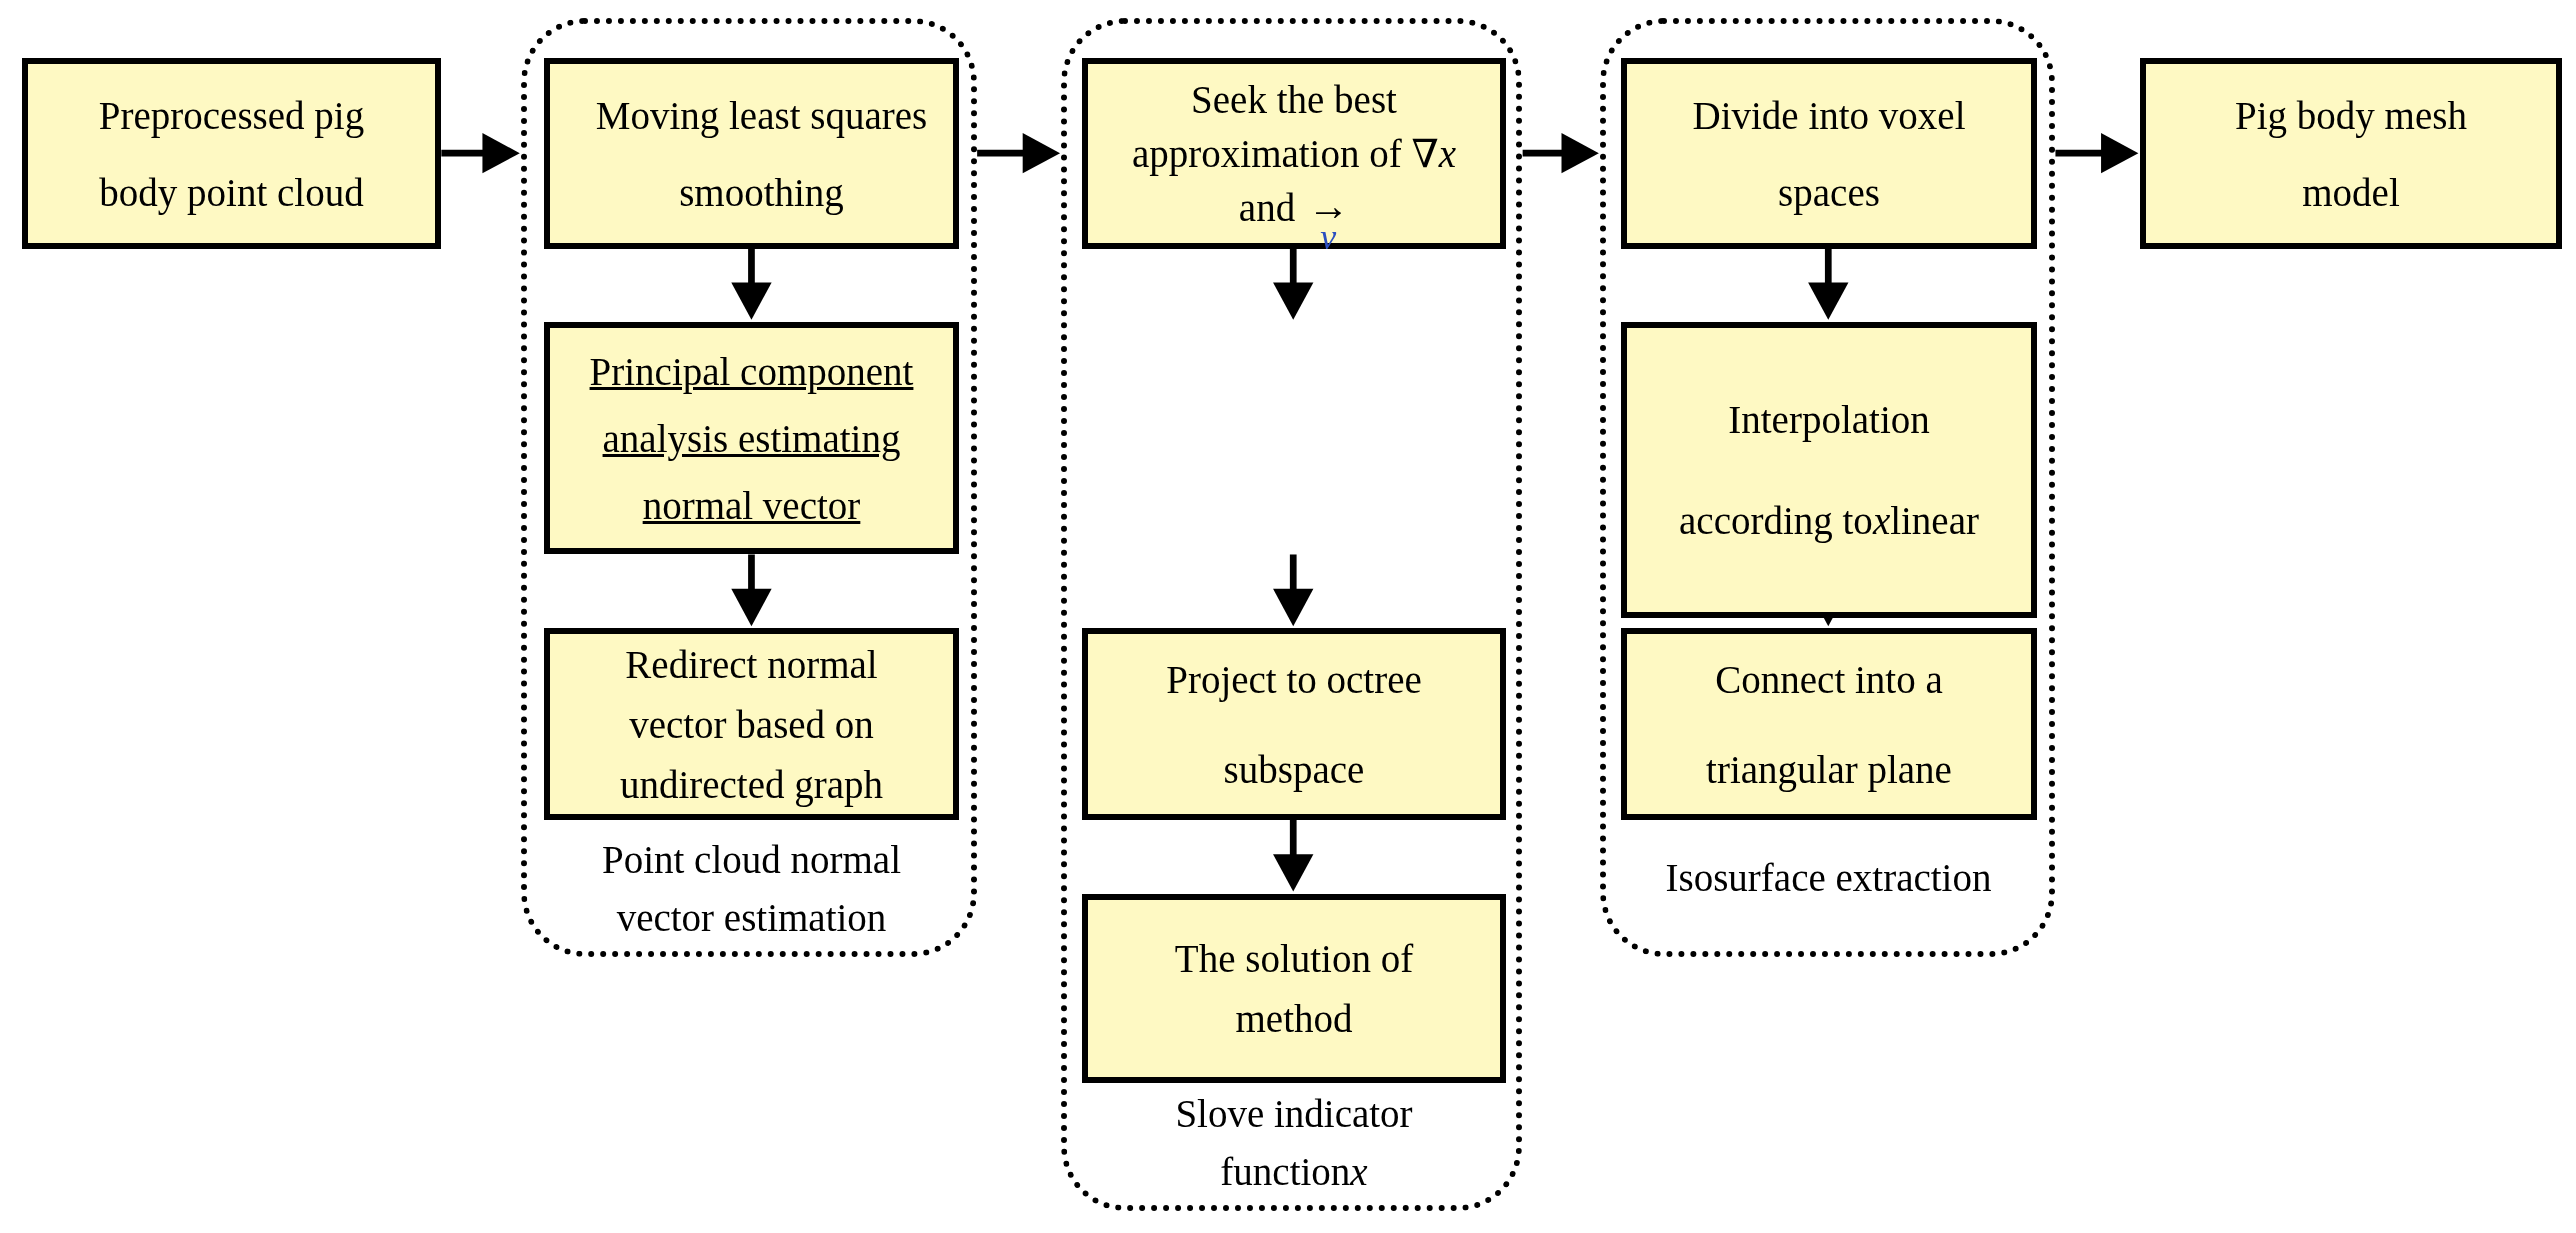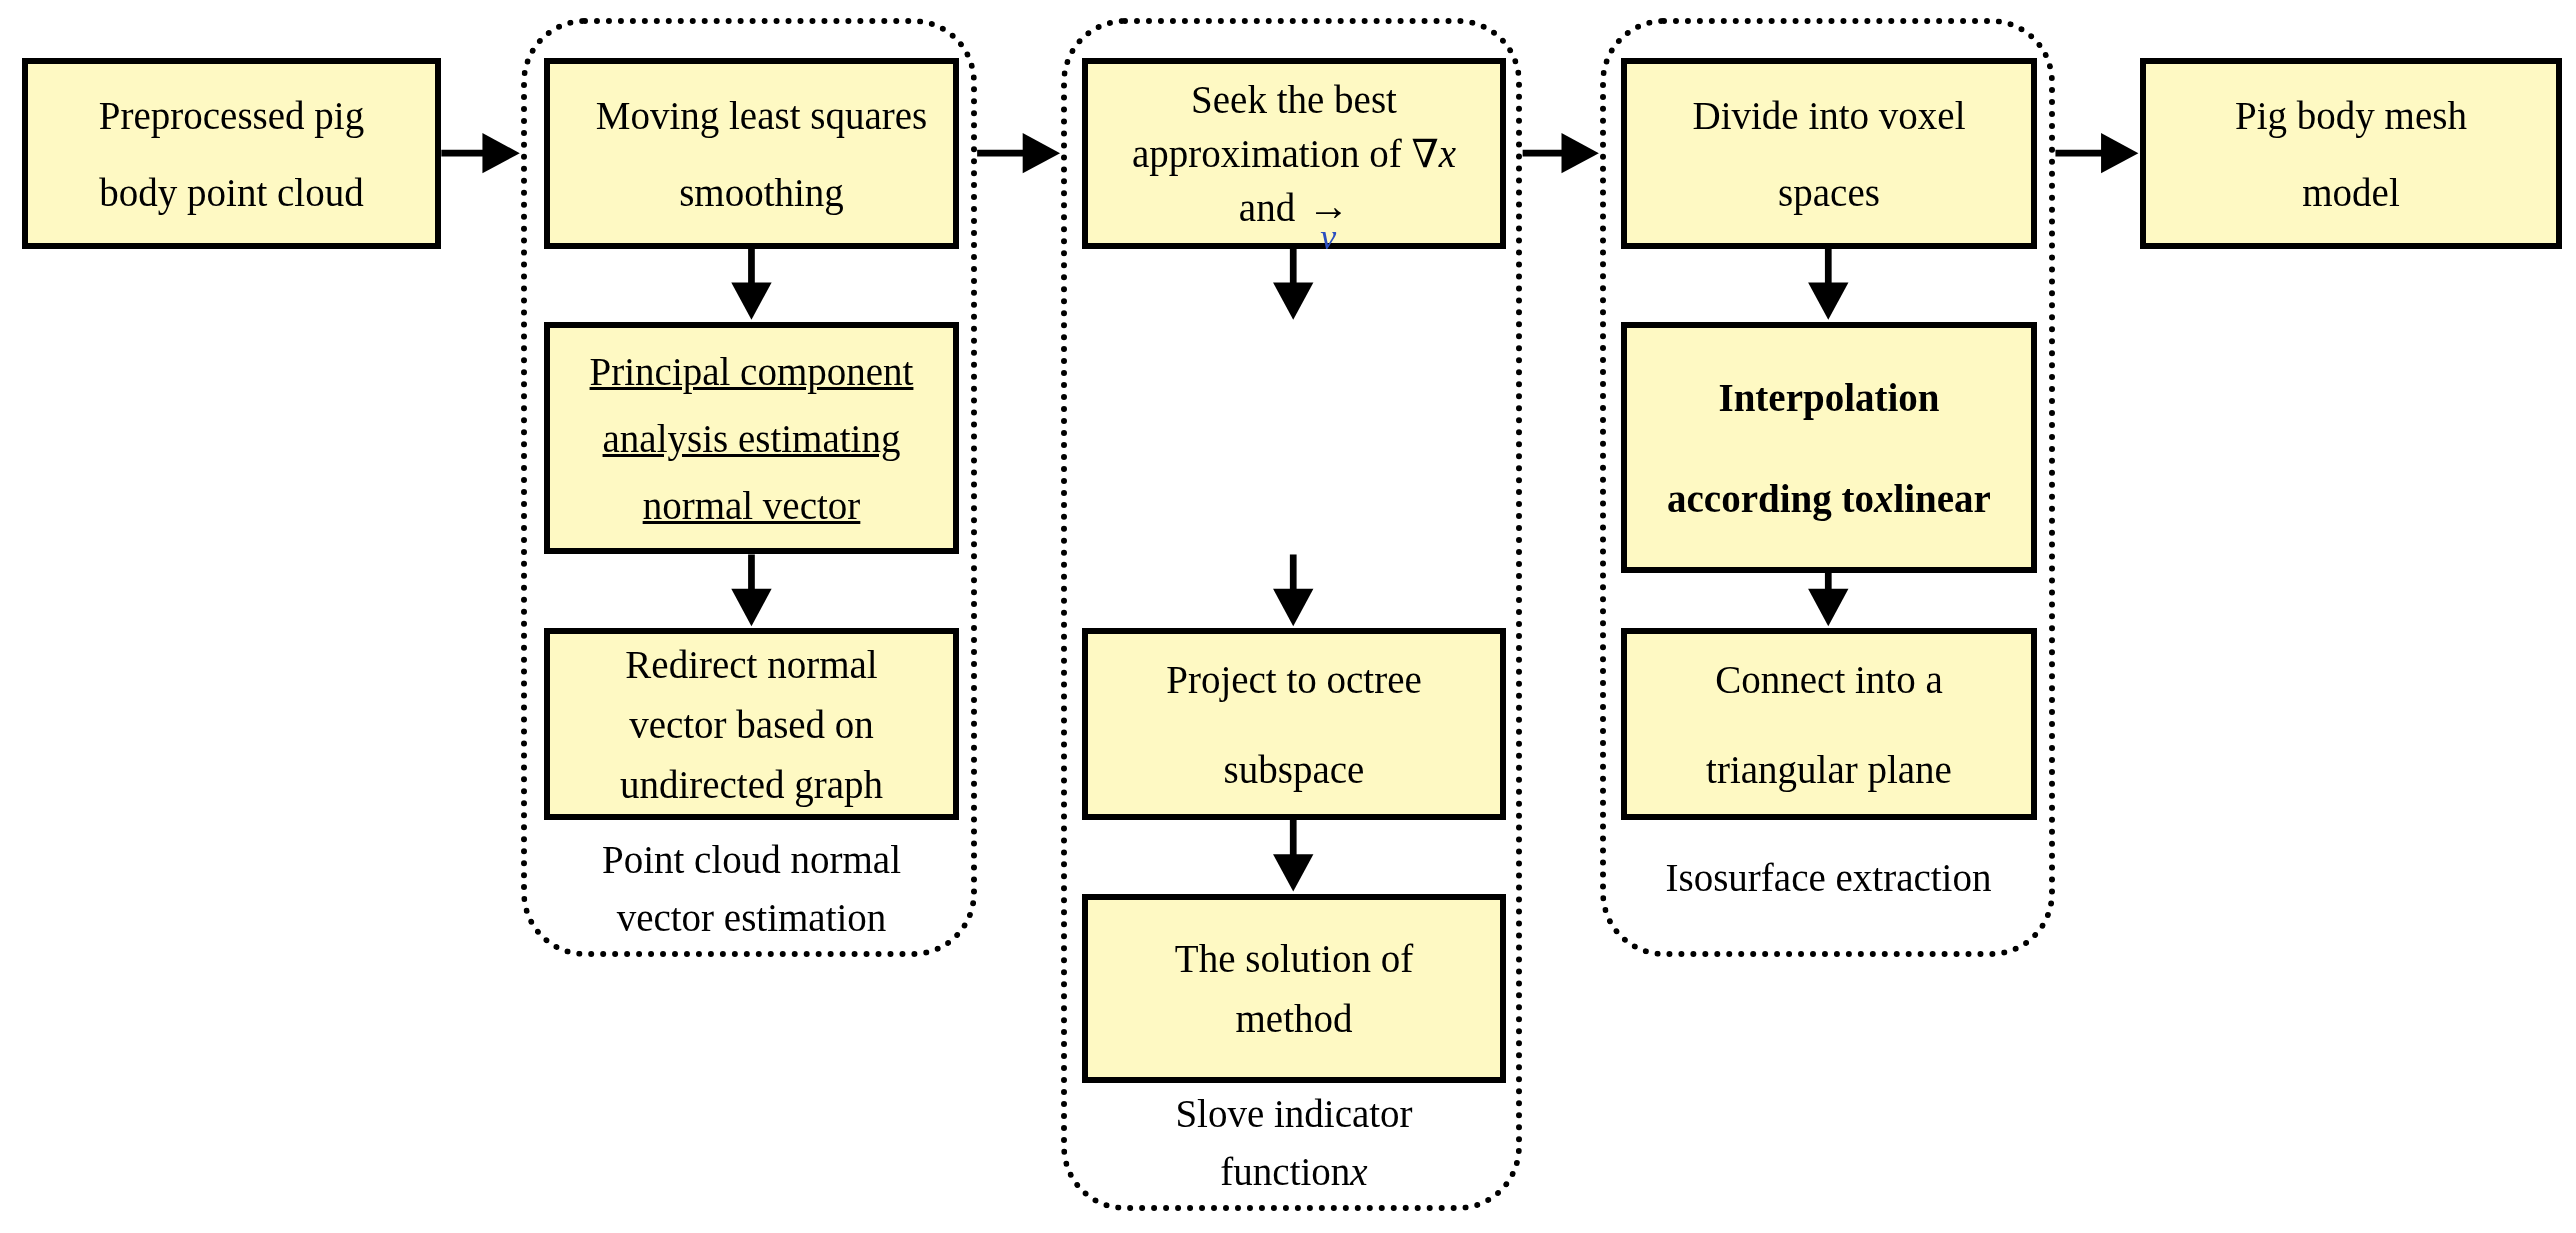--- a/index.html
+++ b/index.html
@@ -166,21 +166,21 @@
     </div>
   <div class="glabel" style="left:1082px; top:1084px; width:424px;">
       <div class="line">Slove indicator</div>
       <div class="line">function <i>x</i></div>
     </div>
 
   <div class="box" style="left:1621px; top:58px; width:416px; height:191px; --lh:77px;">
       <div class="line">Divide into voxel</div>
       <div class="line">spaces</div>
     </div>
-  <div class="box" style="left:1621px; top:322px; width:416px; height:251px;font-weight:bold; --lh:101px;">
+  <div class="box" style="left:1621px; top:322px; width:416px; height:296px; --lh:101px;">
       <div class="line">Interpolation</div>
       <div class="line">according to <i>x</i> linear</div>
     </div>
   <div class="box" style="left:1621px; top:628px; width:416px; height:192px; --lh:105px;">
       <div class="line">Connect into a</div>
       <div class="line">triangular plane</div>
     </div>
   <div class="glabel" style="left:1613px; top:848px; width:431px;">
       <div class="line">Isosurface extraction</div>
     </div>

